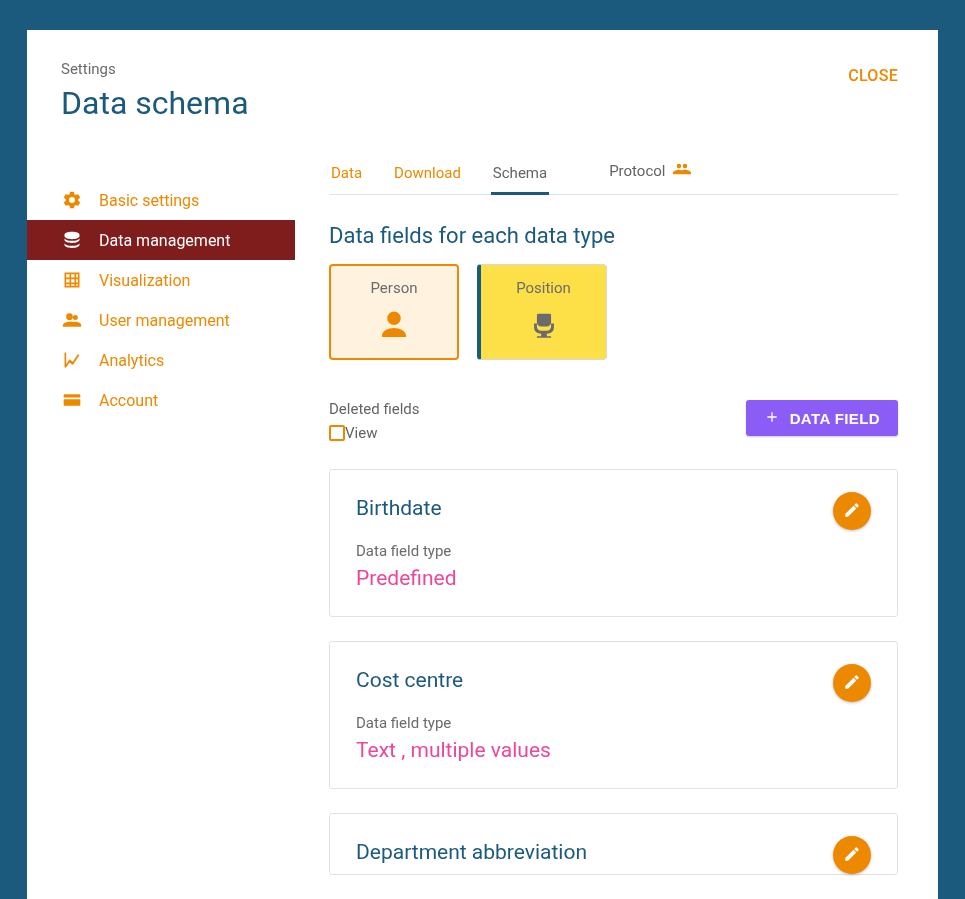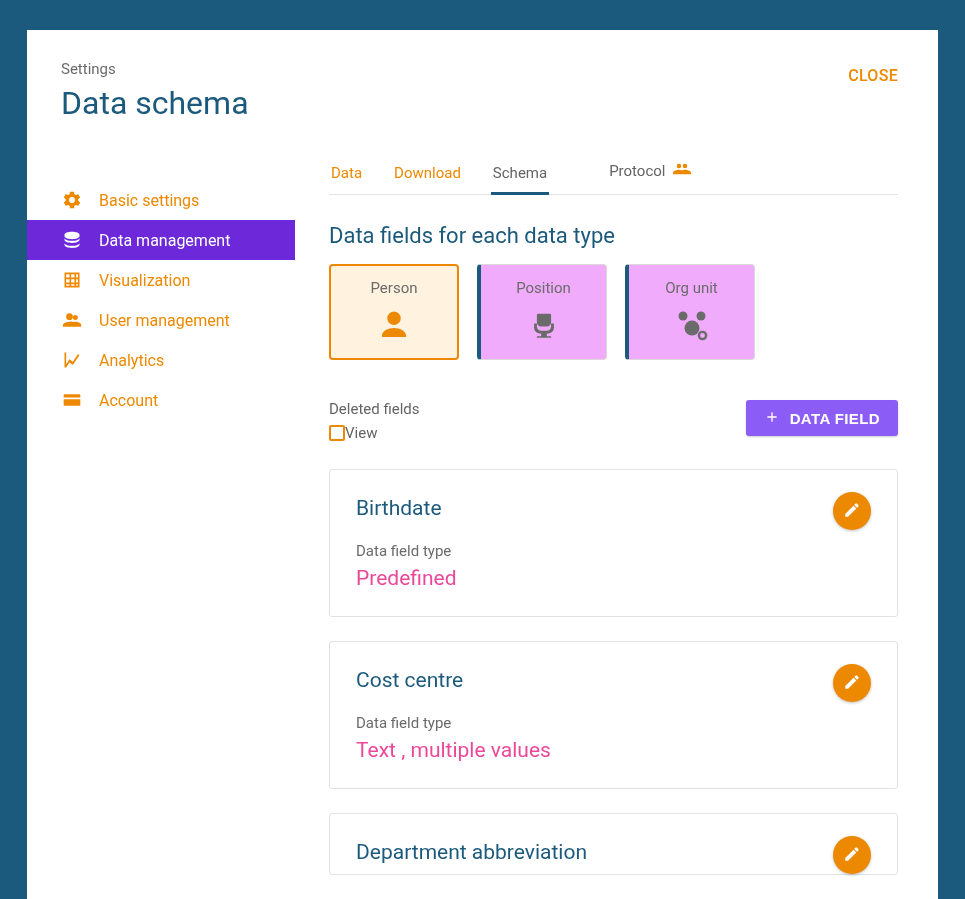--- a/index.html
+++ b/index.html
@@ -56,21 +56,21 @@
     display: flex;
     align-items: center;
     gap: 16px;
     height: 40px;
     padding-left: 34px;
     color: #ed8900;
     font-size: 16px;
     cursor: pointer;
   }
   .side-item.active {
-    background: #6d28d9;
+    background: #7f1d1d;
     color: #fff;
   }
   .side-item .icon {
     width: 22px;
     height: 22px;
     display: inline-flex;
     align-items: center;
     justify-content: center;
   }
   .side-item.active .icon svg { fill: #fff; }
@@ -134,21 +134,21 @@
     border-radius: 4px;
     border-left: 4px solid #1c5a7d;
     display: flex;
     flex-direction: column;
     align-items: center;
     justify-content: center;
     gap: 8px;
     color: #6b6b6b;
     font-size: 15px;
     cursor: pointer;
-    background: #f0abfc;
+    background: #fde047;
   }
   .type-card .tc-icon { width: 40px; height: 40px; display:flex; align-items:center; justify-content:center; }
   .type-card .tc-icon svg { fill: #6b6b6b; }
   .type-card.selected {
     border: 2px solid #ed8900;
     border-left: 2px solid #ed8900;
     background: #fff3e0;
     color: #6b6b6b;
   }
   .type-card.selected .tc-icon svg { fill: #ed8900; }
@@ -315,31 +315,20 @@
             </span>
           </div>
           <div class="type-card">
             <span>Position</span>
             <span class="tc-icon">
               <svg viewBox="0 0 24 24" width="34" height="34">
                   <path d="M8 4h8a1 1 0 0 1 1 1v5a3 3 0 0 1-3 3h-4a3 3 0 0 1-3-3V5a1 1 0 0 1 1-1Zm-3 7h2v2a3 3 0 0 0 3 3h4a3 3 0 0 0 3-3v-2h2v3a4 4 0 0 1-4 4h-1v2h3v1H7v-1h3v-2H9a4 4 0 0 1-4-4Z"></path>
                 </svg>
             </span>
           </div>
-          <div class="type-card">
-            <span>Org unit</span>
-            <span class="tc-icon">
-              <svg viewBox="0 0 24 24" width="36" height="36">
-                  <circle cx="6" cy="6" r="3"></circle>
-                  <circle cx="18" cy="6" r="3"></circle>
-                  <circle cx="12" cy="14" r="5"></circle>
-                  <circle cx="19" cy="19" r="2.4" fill="none" stroke="#6b6b6b" stroke-width="1.6"></circle>
-                </svg>
-            </span>
-          </div>
         </div>
 
         <div class="toolbar-row">
           <div class="deleted-block">
             <div>Deleted fields</div>
             <label class="check-row">
               <span class="checkbox"></span>
               <span>View</span>
             </label>
           </div>

